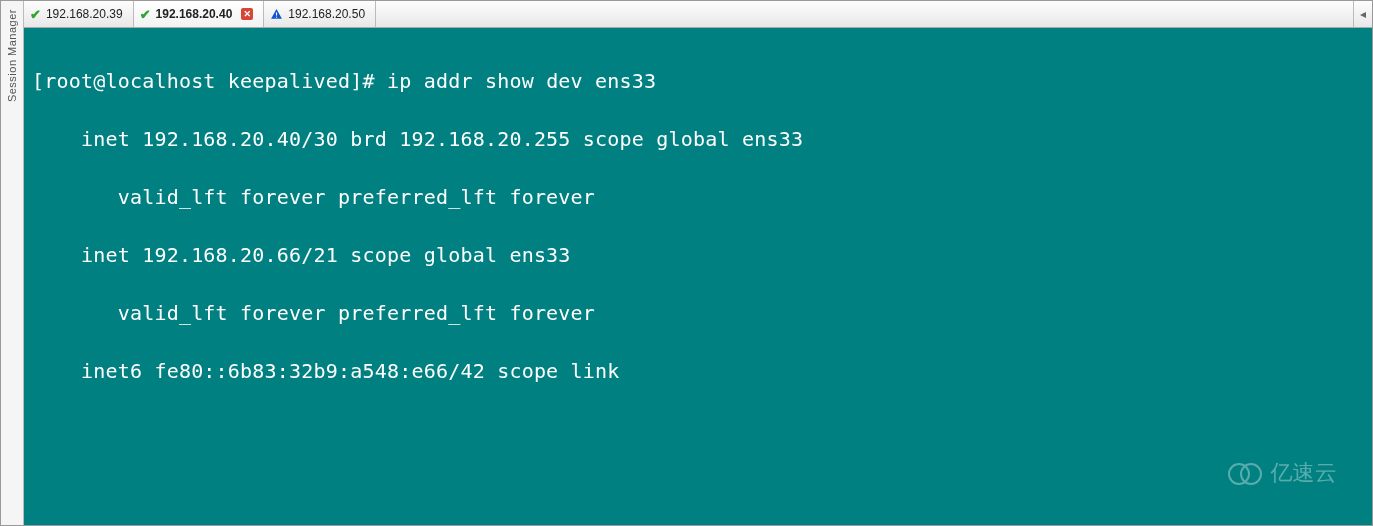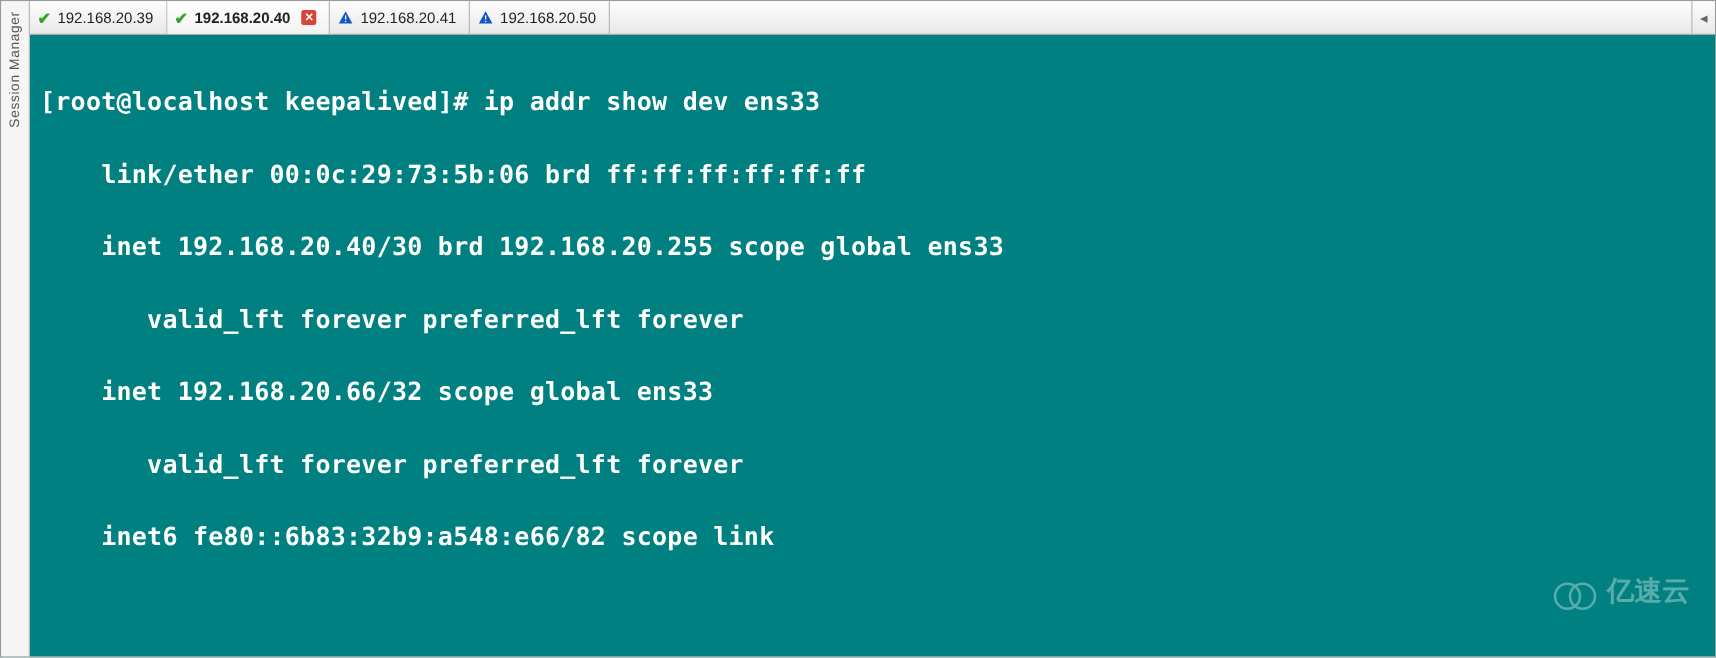--- a/index.html
+++ b/index.html
@@ -101,35 +101,35 @@
   .terminal {
     flex: 1;
     background: #008080;
     color: #ffffff;
     font-size: 20px;
     line-height: 29px;
     padding: 10px 14px 4px 8px;
     white-space: pre;
     overflow: hidden;
     position: relative;
-    font-weight: 700;
+    font-weight: 400;
     letter-spacing: 0.2px;
   }
   .prompt { color: #ffffff; }
   .term-line { white-space: pre; }
   .watermark {
     position: absolute;
-    right: 20px;
+    right: 35px;
     bottom: 38px;
     opacity: 0.35;
     font-family: Arial, sans-serif;
     font-size: 22px;
     color: #ffffff;
     display: flex;
-    align-items: flex-end;
+    align-items: center;
     gap: 8px;
     pointer-events: none;
   }
   .watermark .wm-icon {
     width: 34px;
     height: 22px;
     position: relative;
   }
   .watermark .wm-icon::before,
   .watermark .wm-icon::after {
@@ -155,52 +155,41 @@
 
     <div class="tabbar">
       <div class="tab">
         <span class="tab-icon-check">✔</span>
         <span>192.168.20.39</span>
       </div>
       <div class="tab active">
         <span class="tab-icon-check">✔</span>
         <span>192.168.20.40</span>
         <span class="tab-close">✕</span>
-      </div>
-      <div class="tab">
-        <span class="tab-icon-warn">
-          <svg width="13" height="13" viewBox="0 0 24 24">
-              <path fill="#1155cc" d="M12 2 L22 20 H2 Z"></path>
-              <rect x="11" y="8" width="2" height="6" fill="#fff"></rect>
-              <rect x="11" y="16" width="2" height="2" fill="#fff"></rect>
-            </svg>
-        </span>
-        <span>192.168.20.41</span>
       </div>
       <div class="tab">
         <span class="tab-icon-warn">
           <svg width="13" height="13" viewBox="0 0 24 24">
               <path fill="#1155cc" d="M12 2 L22 20 H2 Z"></path>
               <rect x="11" y="8" width="2" height="6" fill="#fff"></rect>
               <rect x="11" y="16" width="2" height="2" fill="#fff"></rect>
             </svg>
         </span>
         <span>192.168.20.50</span>
       </div>
       <div class="tabbar-scroll">◂</div>
     </div>
 
     <div class="terminal">
 <div class="term-line"><span class="prompt">[root@localhost keepalived]# </span><span>ip addr show dev ens33</span></div>
-<div class="term-line">    link/ether 00:0c:29:73:5b:06 brd ff:ff:ff:ff:ff:ff</div>
 <div class="term-line">    inet 192.168.20.40/30 brd 192.168.20.255 scope global ens33</div>
 <div class="term-line">       valid_lft forever preferred_lft forever</div>
-<div class="term-line">    inet 192.168.20.66/32 scope global ens33</div>
+<div class="term-line">    inet 192.168.20.66/21 scope global ens33</div>
 <div class="term-line">       valid_lft forever preferred_lft forever</div>
-<div class="term-line">    inet6 fe80::6b83:32b9:a548:e66/82 scope link</div>
+<div class="term-line">    inet6 fe80::6b83:32b9:a548:e66/42 scope link</div>
 
 
 
 
 
 
 
 
       <div class="watermark">
         <span class="wm-icon"></span>

